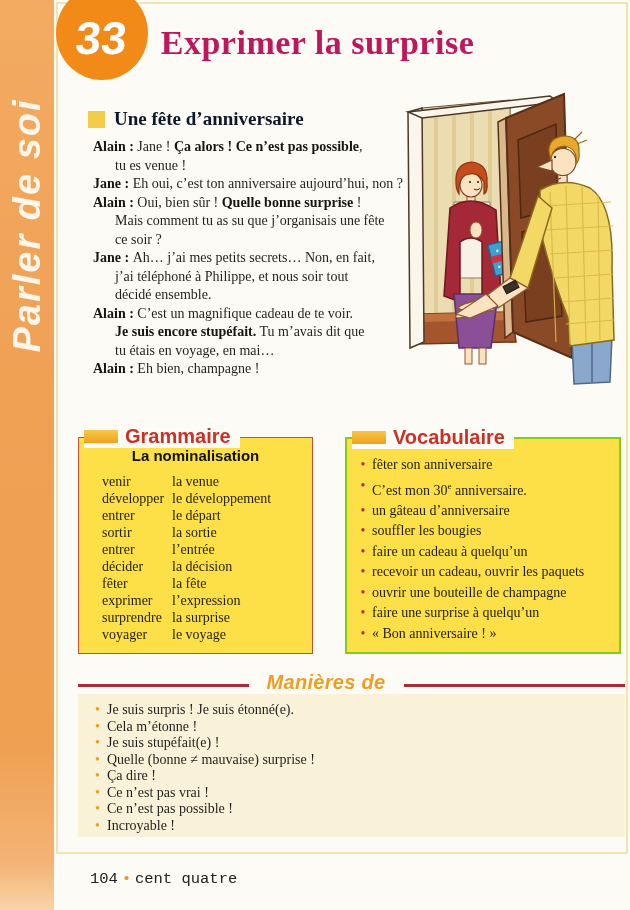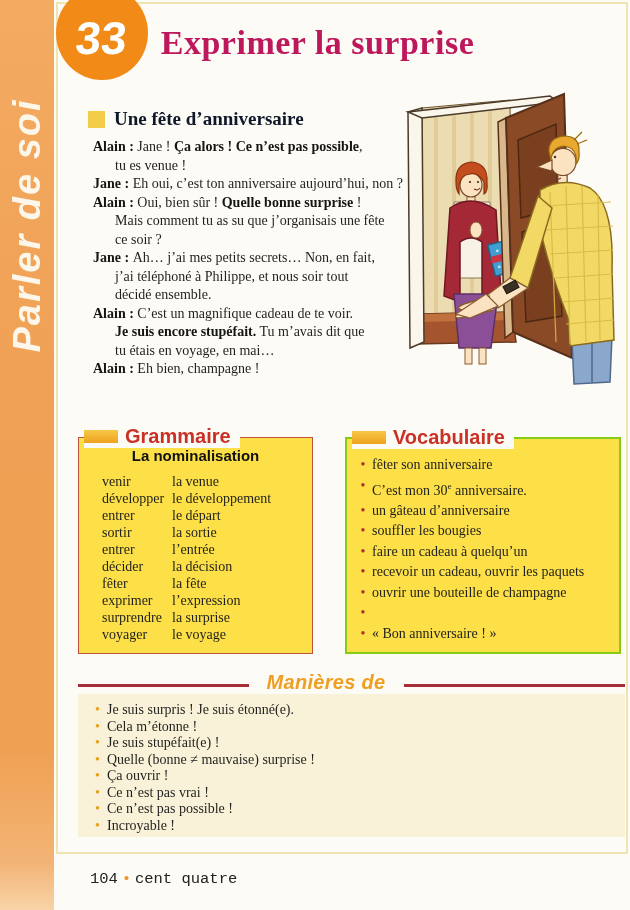--- a/index.html
+++ b/index.html
@@ -299,20 +299,21 @@
       <div class="vocab-item">
         <span class="vocab-bullet">•</span>
         <span>recevoir un cadeau, ouvrir les paquets</span>
       </div>
       <div class="vocab-item">
         <span class="vocab-bullet">•</span>
         <span>ouvrir une bouteille de champagne</span>
       </div>
       <div class="vocab-item">
         <span class="vocab-bullet">•</span>
+        <span>faire une surprise à quelqu’un</span>
       </div>
       <div class="vocab-item">
         <span class="vocab-bullet">•</span>
         <span>« Bon anniversaire ! »</span>
       </div>
     </div>
 </div>
 
 <div class="man-rule man-rule-left"></div>
 <div class="man-title">Manières de dire</div>
@@ -330,21 +331,21 @@
       <div class="man-item">
         <span class="man-bullet">•</span>
         <span>Je suis stupéfait(e) !</span>
       </div>
       <div class="man-item">
         <span class="man-bullet">•</span>
         <span>Quelle (bonne ≠ mauvaise) surprise !</span>
       </div>
       <div class="man-item">
         <span class="man-bullet">•</span>
-        <span>Ça ouvrir !</span>
+        <span>Ça dire !</span>
       </div>
       <div class="man-item">
         <span class="man-bullet">•</span>
         <span>Ce n’est pas vrai !</span>
       </div>
       <div class="man-item">
         <span class="man-bullet">•</span>
         <span>Ce n’est pas possible !</span>
       </div>
       <div class="man-item">

